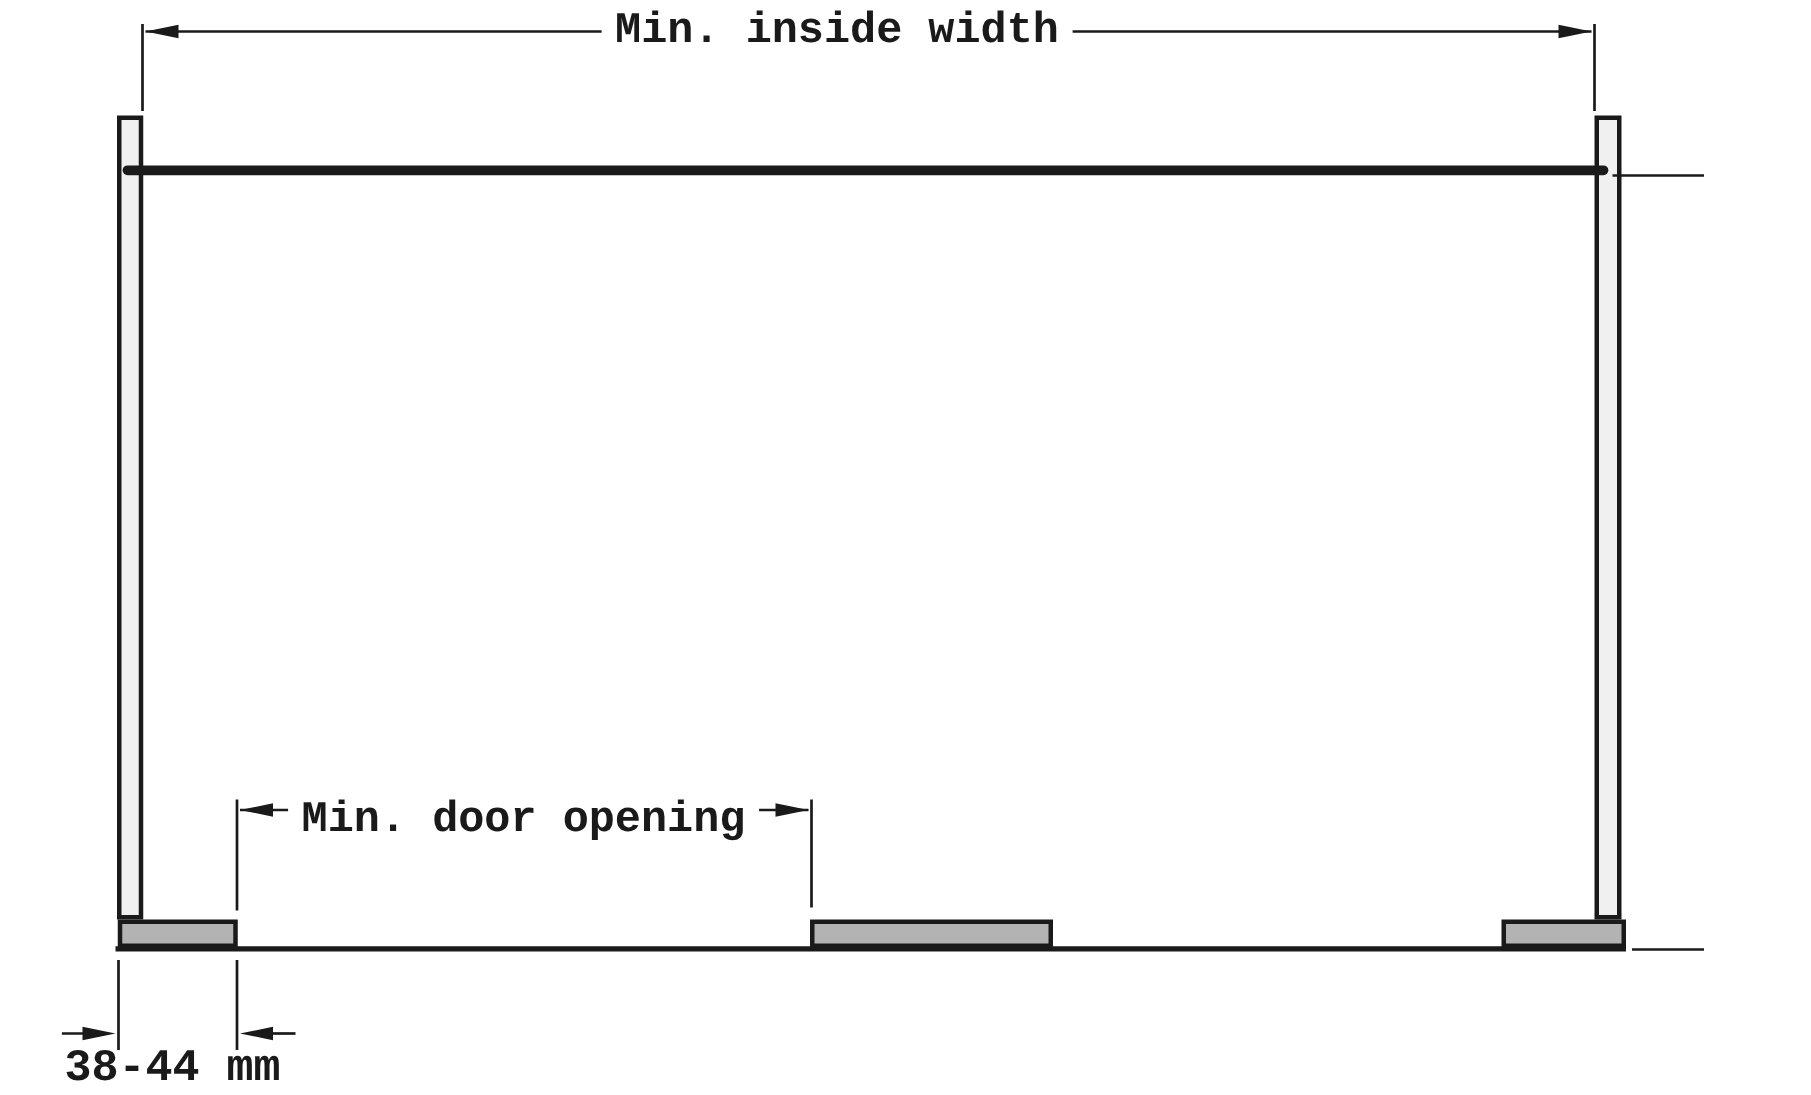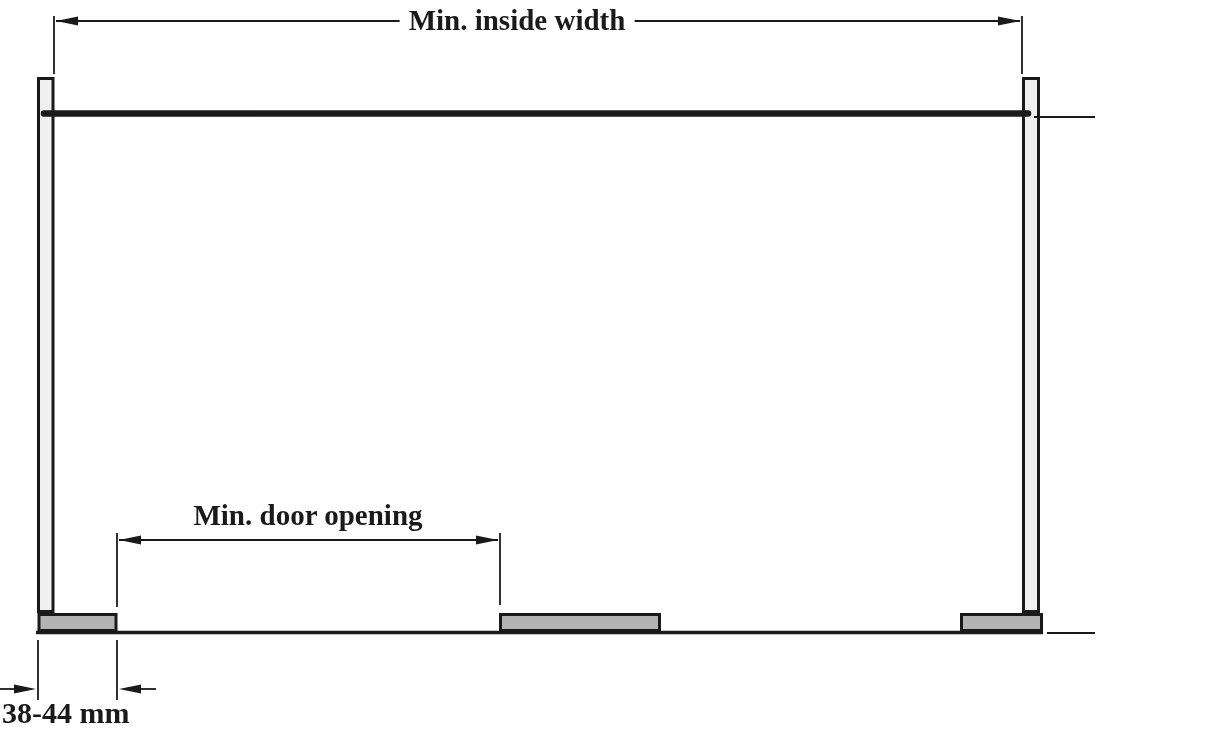--- a/index.html
+++ b/index.html
@@ -1,21 +1,22 @@
 <!DOCTYPE html>
 <html style="--line: #1a1a1a; --block-fill: #b3b3b3; --panel-fill: #f0f0f0; --background: #ffffff;"><head>
 <meta charset="utf-8">
 <style>
   html,body{margin:0;padding:0;background:var(--background,#fff);}
   .canvas{
     position:relative;
     width:1095px;height:730px;
     background:var(--background,#fff);
-    font-family:Liberation Serif, serif;
+    font-family:Liberation Mono, monospace;
     overflow:hidden;
+    margin-left:41px;
   }
   .canvas svg{position:absolute;left:0;top:0;}
   .line{stroke:var(--line,#1a1a1a);fill:none;}
   .thin{stroke-width:1.8;}
   .thick{stroke-width:3.5;}
   .rail{stroke-width:6.5;stroke-linecap:round;}
   .panel{fill:var(--panel-fill,#f0f0f0);stroke:var(--line,#1a1a1a);stroke-width:3;}
   .block{fill:var(--block-fill,#b3b3b3);stroke:var(--line,#1a1a1a);stroke-width:3;}
   .arrow{fill:var(--line,#1a1a1a);stroke:none;}
   .label{
@@ -77,17 +78,17 @@
     <line class="line thin" x1="117" y1="640" x2="117" y2="700"></line>
     <line class="line thin" x1="0" y1="689" x2="18" y2="689"></line>
     <polygon class="arrow" points="36,689 14,684.5 14,693.5"></polygon>
     <line class="line thin" x1="137" y1="689" x2="156" y2="689"></line>
     <polygon class="arrow" points="119,689 141,684.5 141,693.5"></polygon>
   </svg>
 
   <div class="label" style="left:517px;top:21px;">Min. inside width</div>
 
 
-  <div class="label" style="left:308px;top:516px;">Min. door opening</div>
+  <div class="label" style="left:308px;top:547px;">Min. door opening</div>
 
   <div class="label-bottom-left">38-44 mm</div>
 
 </div>
 
 </body></html>

